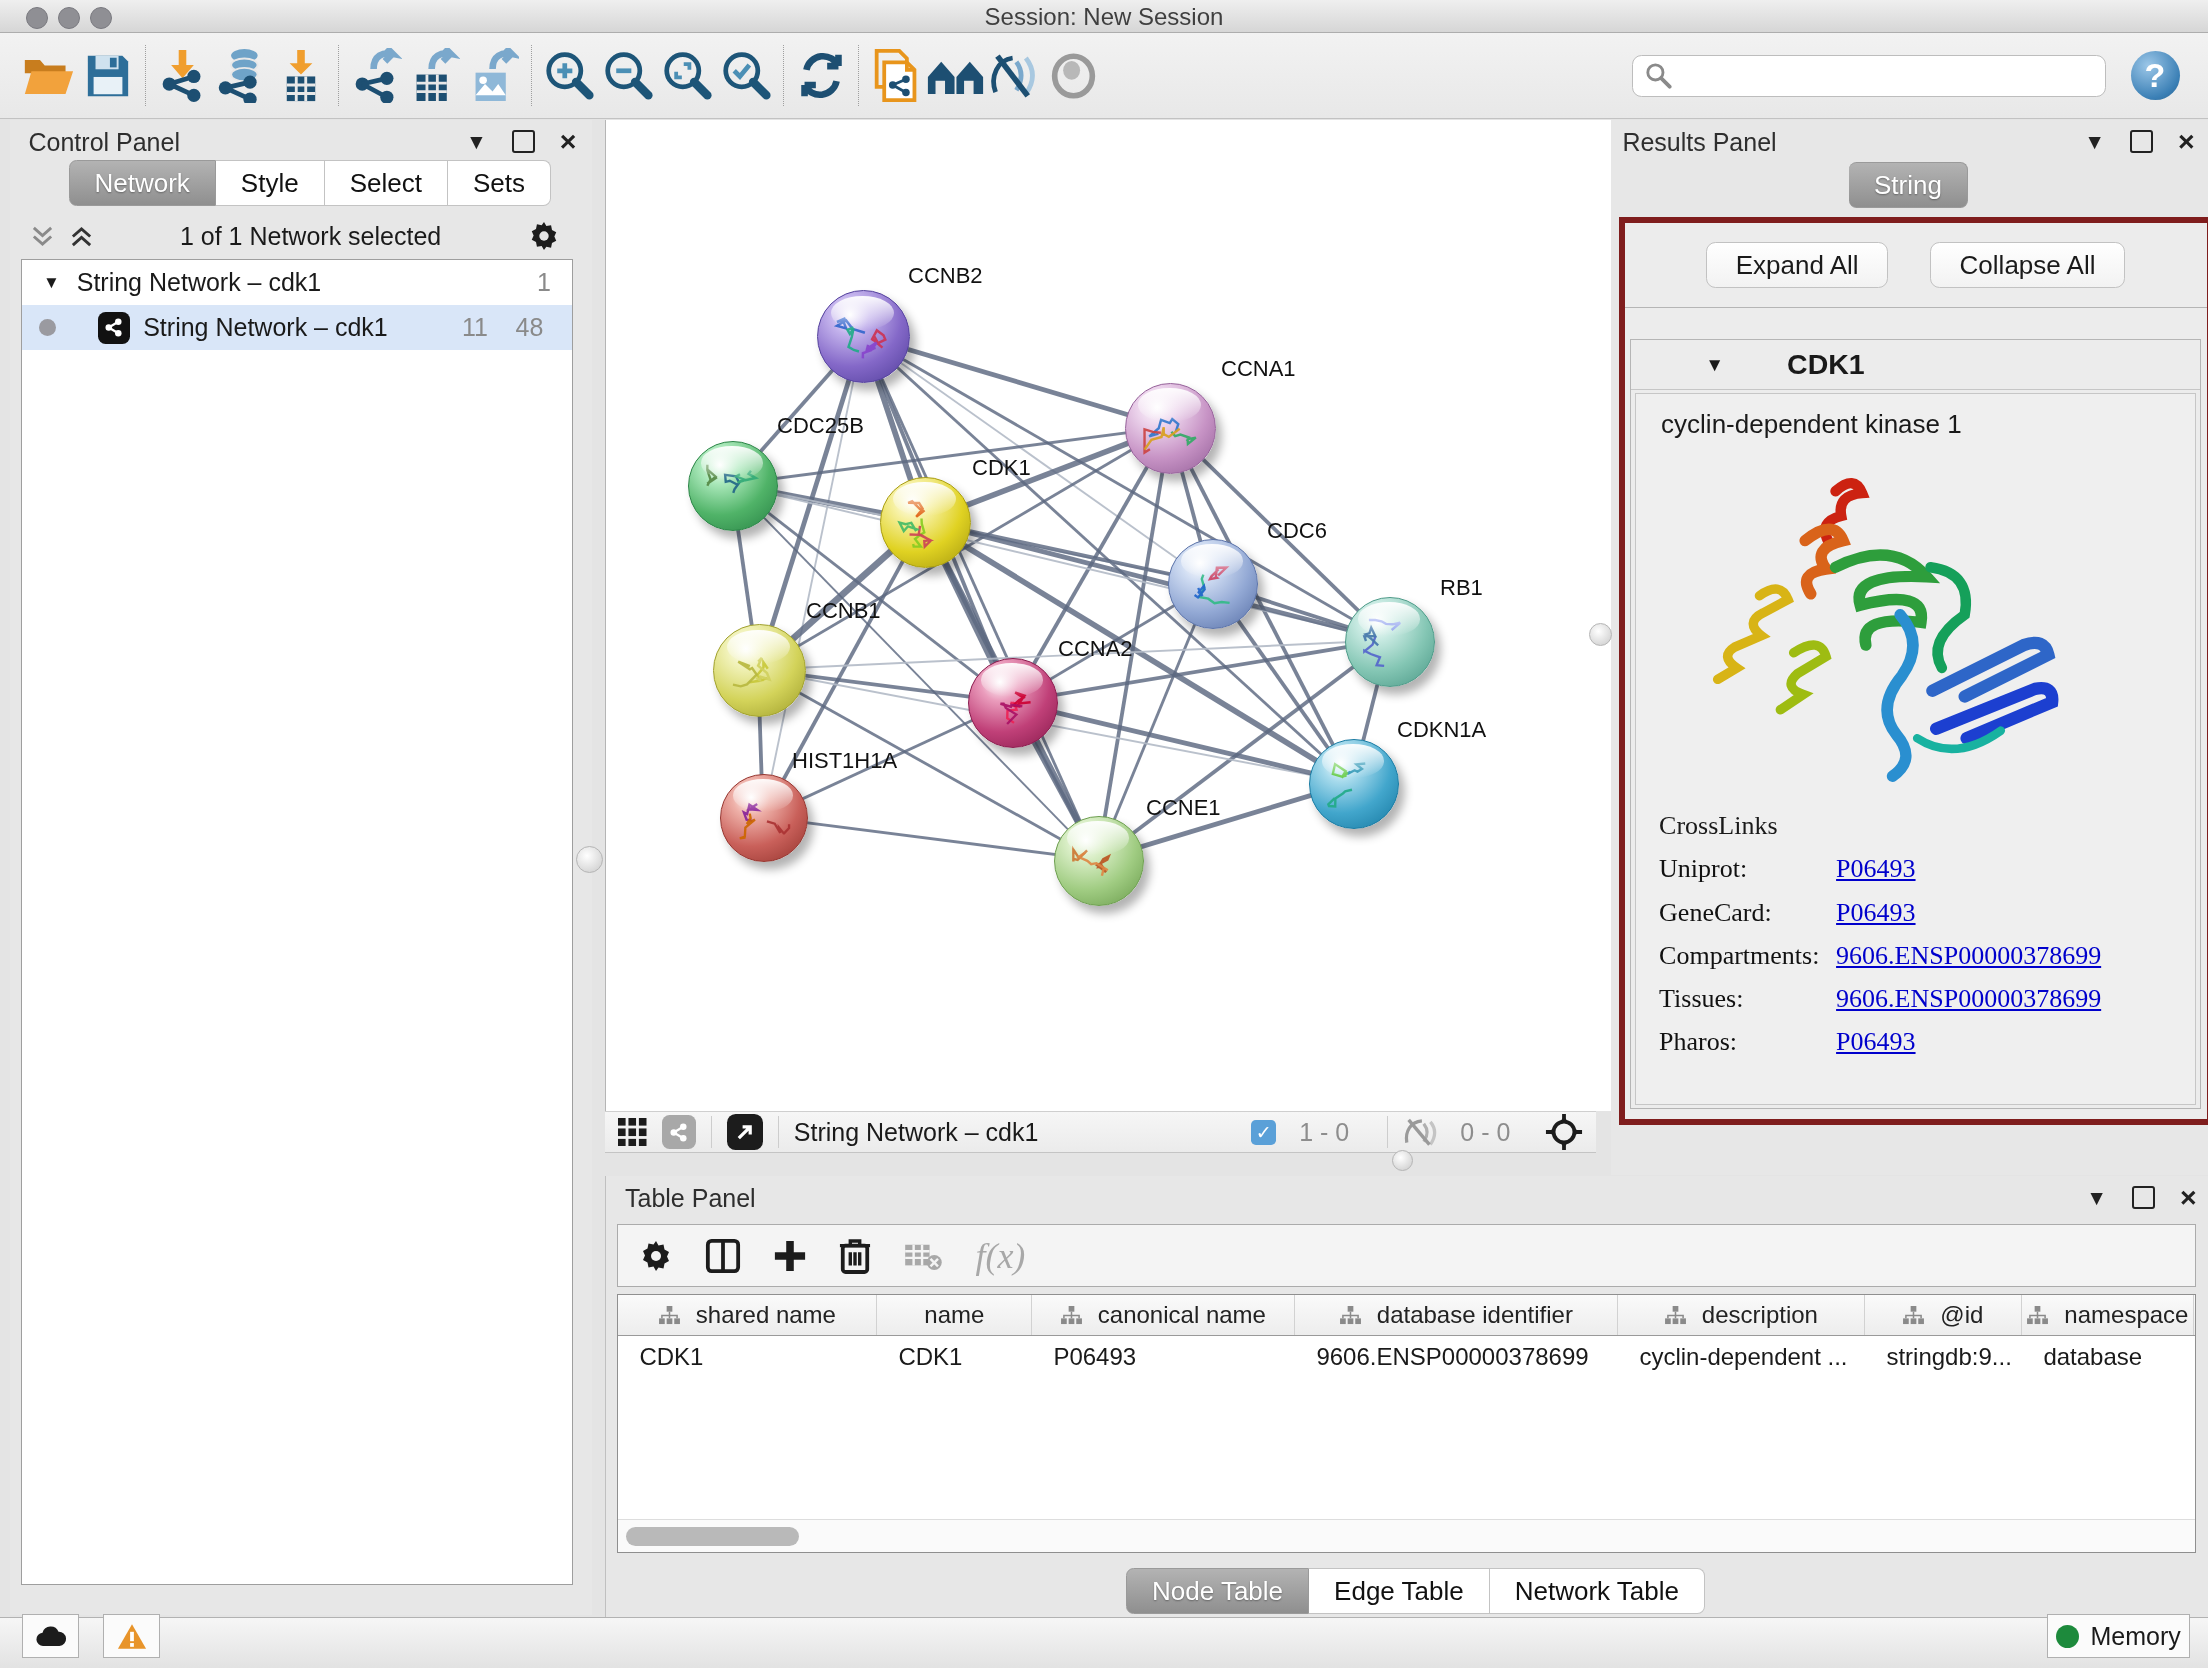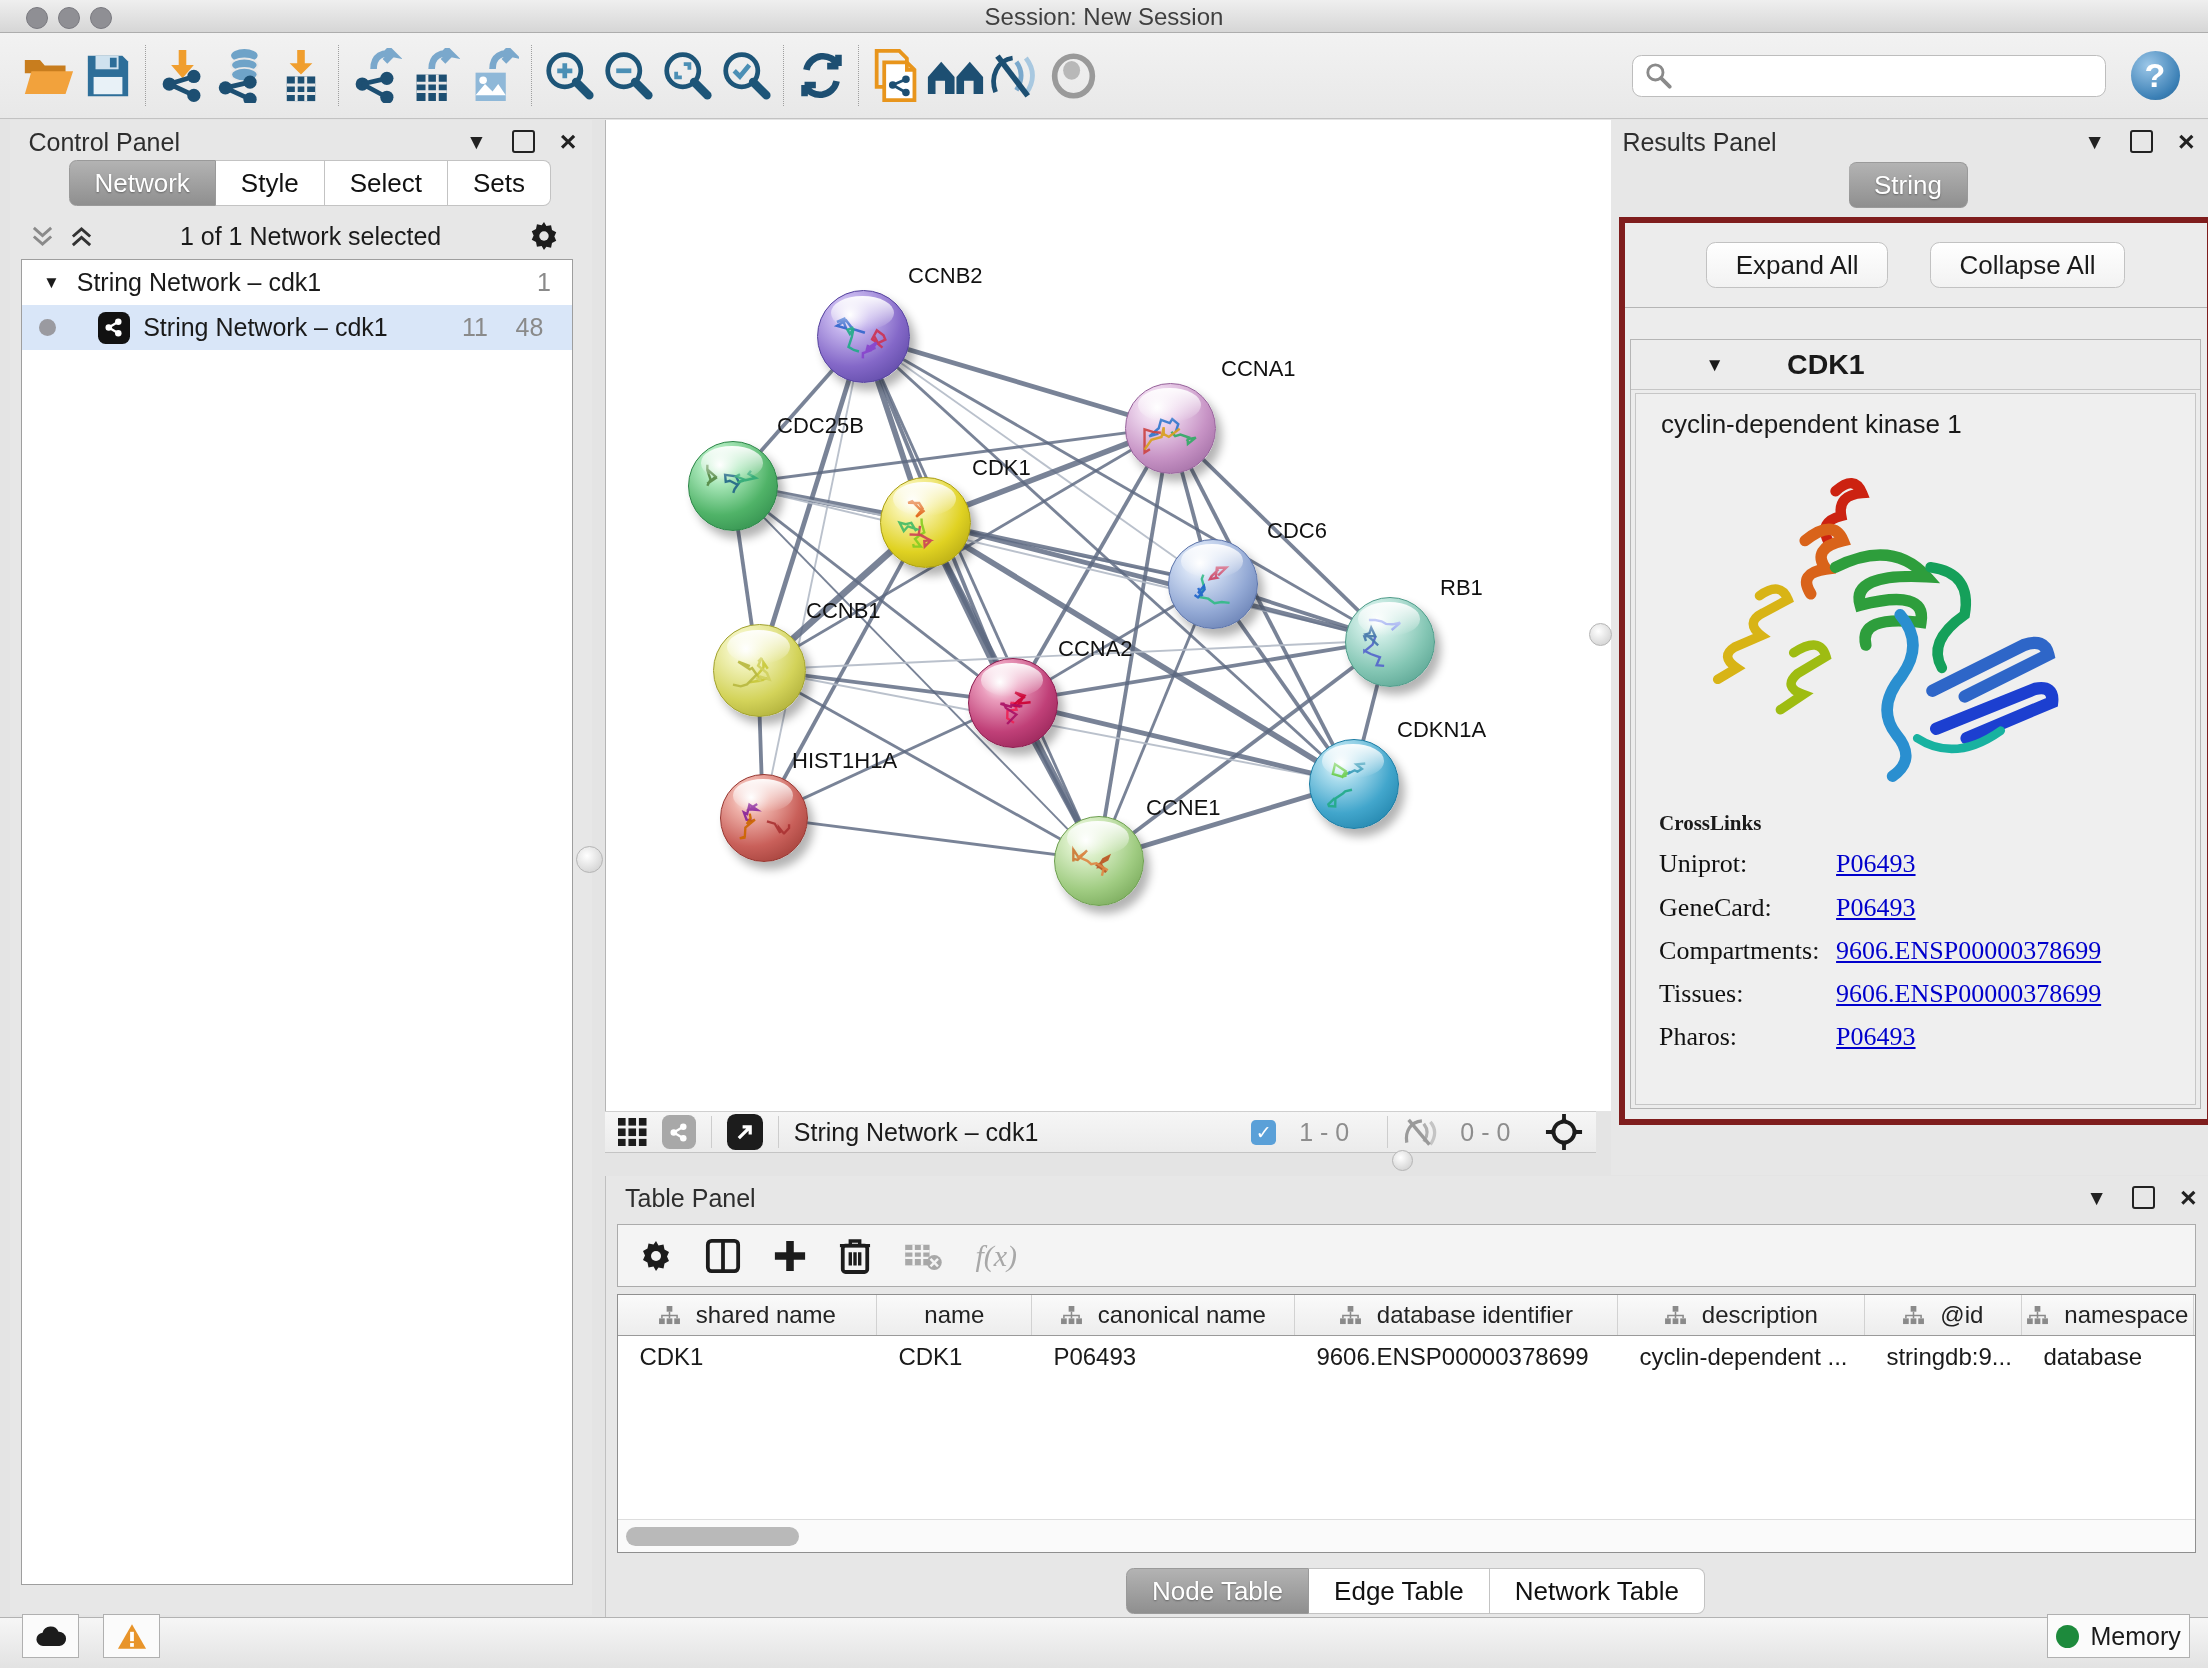--- a/index.html
+++ b/index.html
@@ -513,21 +513,21 @@
               <path d="M70 150 q22-16 30 4 l-26 14 q-20 10-2 24 l-28 12 q-16 10 2 22 l-20 12" stroke="#d8b416" stroke-width="10"></path>
               <path d="M106 210 q28-18 34 4 l-30 18 q-16 14 6 22 l-24 16" stroke="#9ebc12" stroke-width="10"></path>
               <path d="M150 120 q60-30 96 10 q-80-4-70 30 q70-18 64 18 q-66-8-58 24" stroke="#2e9e3c" stroke-width="12"></path>
               <path d="M250 120 q44 6 36 50 q-40 28-24 56" stroke="#15a05a" stroke-width="11"></path>
               <path d="M218 170 q26 30 2 64 q-28 34-6 62 q22 26-4 44" stroke="#2a8fd0" stroke-width="12"></path>
               <path d="M252 250 l96-48 q22-8 26 10 l-88 44" stroke="#2e66c8" stroke-width="13"></path>
               <path d="M256 290 l104-42 q20-4 18 14 l-90 38" stroke="#1c3fd0" stroke-width="13"></path>
               <path d="M236 300 q40 26 88-8" stroke="#18b2a0" stroke-width="9"></path>
             </g>
           </svg>
-          <div class="serif" style="margin:5.7px 0 0 23px;font-size:21px;font-weight:bold">CrossLinks</div>
+          <div class="serif" style="margin:5.7px 0 0 23px;font-size:26px;font-weight:normal">CrossLinks</div>
           <div class="xl-row serif">
               <span class="xl-label">Uniprot:</span>
               <a class="xl-link">P06493</a>
             </div>
           <div class="xl-row serif">
               <span class="xl-label">GeneCard:</span>
               <a class="xl-link">P06493</a>
             </div>
           <div class="xl-row serif">
               <span class="xl-label">Compartments:</span>
@@ -569,21 +569,21 @@
       <svg class="icon-svg" width="32" height="36" viewBox="0 0 34 38">
           <rect x="4" y="8" width="26" height="28" rx="3" fill="none" stroke="#1c1c1c" stroke-width="4"></rect>
           <path d="M1 8 h32 M12 8 V3 h10 v5 M12 15 v14 M17 15 v14 M22 15 v14" stroke="#1c1c1c" stroke-width="3.6" fill="none"></path>
         </svg>
       <svg class="icon-svg" width="40" height="30" viewBox="0 0 42 32">
           <rect x="2" y="4" width="26" height="22" fill="#a8a8a8"></rect>
           <path d="M2 11 h26 M2 18 h26 M11 4 v22 M20 4 v22" stroke="#f4f4f4" stroke-width="2.6"></path>
           <circle cx="33" cy="23" r="8" fill="#a8a8a8"></circle>
           <path d="M29 19 l8 8 M37 19 l-8 8" stroke="#f4f4f4" stroke-width="2.6"></path>
         </svg>
-      <span class="serif" style="font-style:italic;font-size:30px;color:#a8a8a8">f(x)</span>
+      <span class="serif" style="font-style:italic;font-size:36px;color:#a8a8a8">f(x)</span>
     </div>
     <div class="tp-table">
       <div class="tp-header" id="tp-header">
           <div class="tp-hcell" style="width: 259px;">
             <svg width="21" height="19" viewBox="0 0 22 20">
               <rect x="8" y="0" width="6" height="6" fill="#8a8a8a"></rect>
               <rect x="0" y="13" width="6" height="6" fill="#8a8a8a"></rect>
               <rect x="8" y="13" width="6" height="6" fill="#8a8a8a"></rect>
               <rect x="16" y="13" width="6" height="6" fill="#8a8a8a"></rect>
               <path d="M11 6 v4 M3 13 v-3 h16 v3 M11 10 v3" stroke="#8a8a8a" stroke-width="1.6" fill="none"></path>

